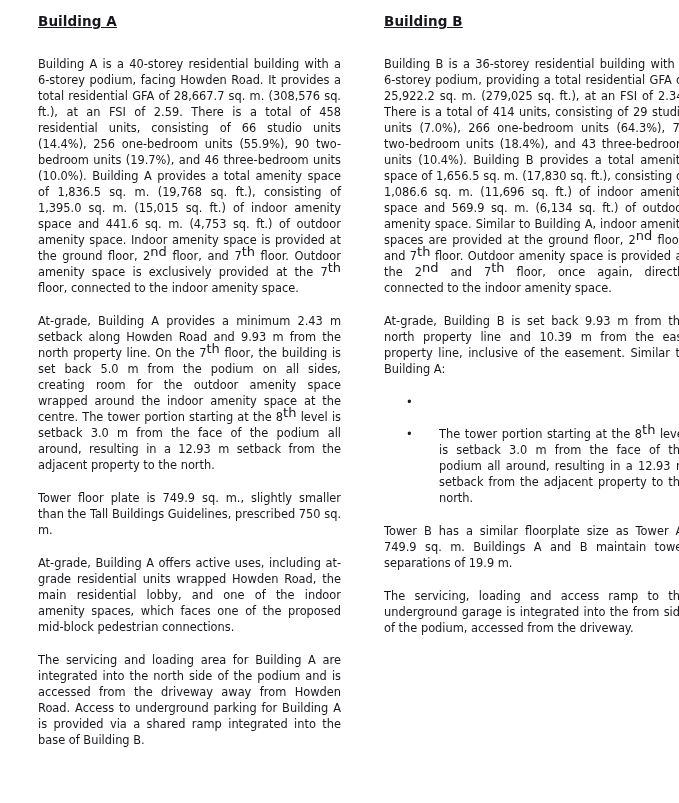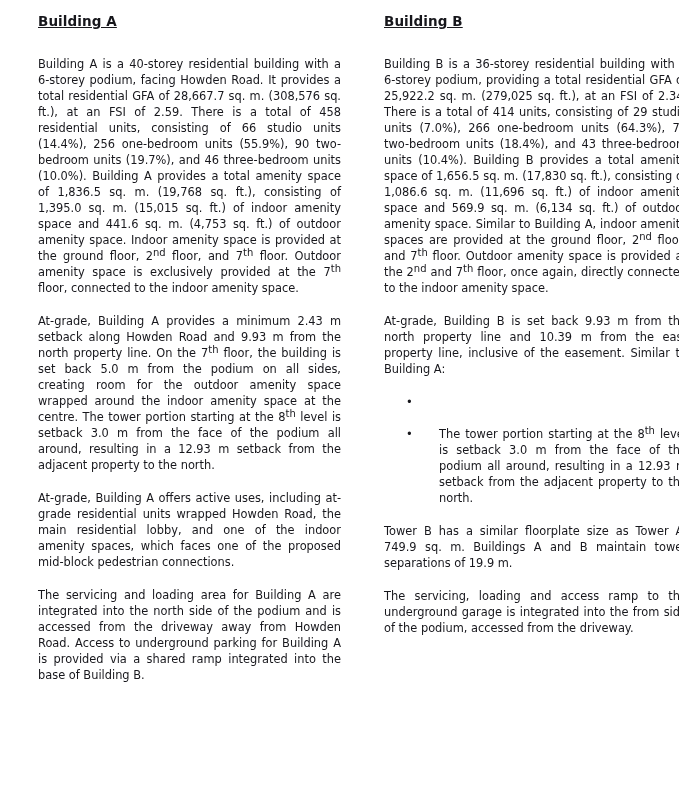--- a/index.html
+++ b/index.html
@@ -36,21 +36,21 @@
     margin: 0 0 27px 0;
     letter-spacing: 0.1px;
   }
   .para {
     font-size: 11.4px;
     line-height: 16px;
     text-align: justify;
     margin: 0 0 17px 0;
   }
   .para sup, .bullet-text sup {
-    font-size: 10px;
+    font-size: 13px;
     line-height: 0;
     vertical-align: 4px;
   }
   .bullet-list {
     list-style: none;
     margin: 0 0 17px 0;
     padding: 0 0 0 22px;
   }
   .bullet-item {
     display: flex;
@@ -73,20 +73,21 @@
 </head>
 <body>
 
 <div class="page">
   <div class="columns">
 
     <div class="col">
       <h2 class="heading">Building A</h2>
       <p class="para">Building A is a 40-storey residential building with a 6-storey podium, facing Howden Road. It provides a total residential GFA of 28,667.7 sq. m. (308,576 sq. ft.), at an FSI of 2.59. There is a total of 458 residential units, consisting of 66 studio units (14.4%), 256 one-bedroom units (55.9%), 90 two-bedroom units (19.7%), and 46 three-bedroom units (10.0%). Building A provides a total amenity space of 1,836.5 sq. m. (19,768 sq. ft.), consisting of 1,395.0 sq. m. (15,015 sq. ft.) of indoor amenity space and 441.6 sq. m. (4,753 sq. ft.) of outdoor amenity space. Indoor amenity space is provided at the ground floor, 2<sup>nd</sup> floor, and 7<sup>th</sup> floor. Outdoor amenity space is exclusively provided at the 7<sup>th</sup> floor, connected to the indoor amenity space.</p>
       <p class="para">At-grade, Building A provides a minimum 2.43 m setback along Howden Road and 9.93 m from the north property line. On the 7<sup>th</sup> floor, the building is set back 5.0 m from the podium on all sides, creating room for the outdoor amenity space wrapped around the indoor amenity space at the centre. The tower portion starting at the 8<sup>th</sup> level is setback 3.0 m from the face of the podium all around, resulting in a 12.93 m setback from the adjacent property to the north.</p>
+      <p class="para">Tower floor plate is 749.9 sq. m., slightly smaller than the Tall Buildings Guidelines, prescribed 750 sq. m.</p>
       <p class="para">At-grade, Building A offers active uses, including at-grade residential units wrapped Howden Road, the main residential lobby, and one of the indoor amenity spaces, which faces one of the proposed mid-block pedestrian connections.</p>
       <p class="para">The servicing and loading area for Building A are integrated into the north side of the podium and is accessed from the driveway away from Howden Road. Access to underground parking for Building A is provided via a shared ramp integrated into the base of Building B.</p>
     </div>
 
     <div class="col">
       <h2 class="heading">Building B</h2>
       <p class="para">Building B is a 36-storey residential building with a 6-storey podium, providing a total residential GFA of 25,922.2 sq. m. (279,025 sq. ft.), at an FSI of 2.34. There is a total of 414 units, consisting of 29 studio units (7.0%), 266 one-bedroom units (64.3%), 76 two-bedroom units (18.4%), and 43 three-bedroom units (10.4%). Building B provides a total amenity space of 1,656.5 sq. m. (17,830 sq. ft.), consisting of 1,086.6 sq. m. (11,696 sq. ft.) of indoor amenity space and 569.9 sq. m. (6,134 sq. ft.) of outdoor amenity space. Similar to Building A, indoor amenity spaces are provided at the ground floor, 2<sup>nd</sup> floor, and 7<sup>th</sup> floor. Outdoor amenity space is provided at the 2<sup>nd</sup> and 7<sup>th</sup> floor, once again, directly connected to the indoor amenity space.</p>
       <p class="para">At-grade, Building B is set back 9.93 m from the north property line and 10.39 m from the east property line, inclusive of the easement. Similar to Building A:</p>
 
       <ul class="bullet-list">

